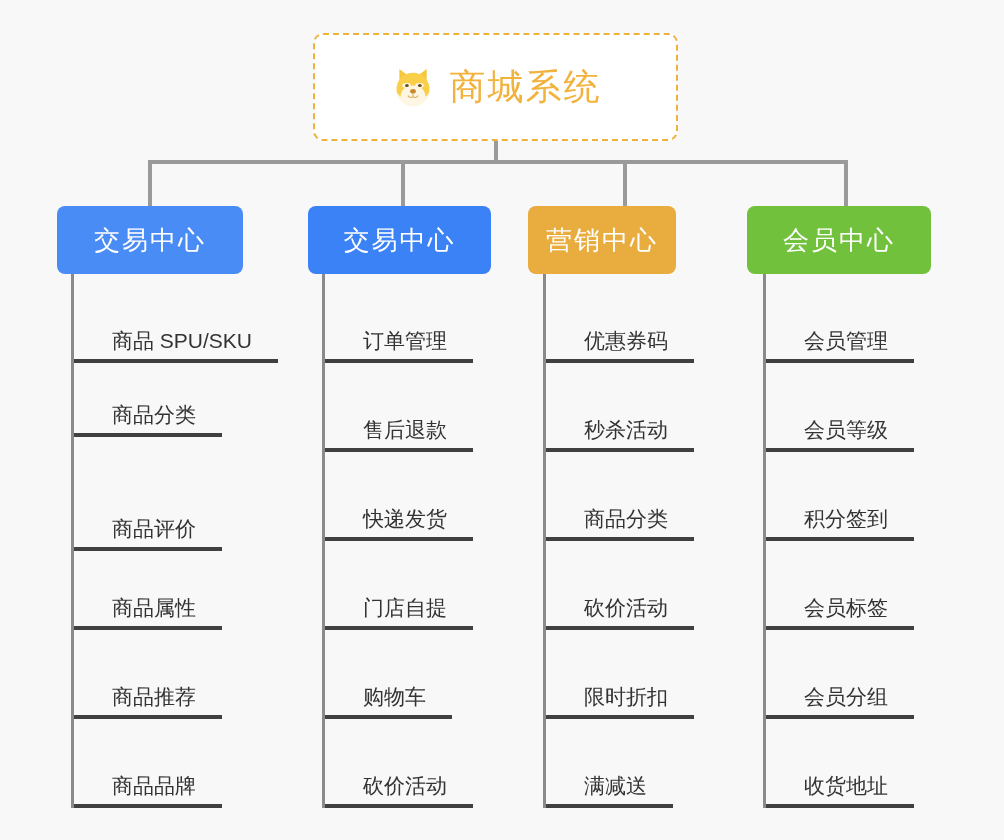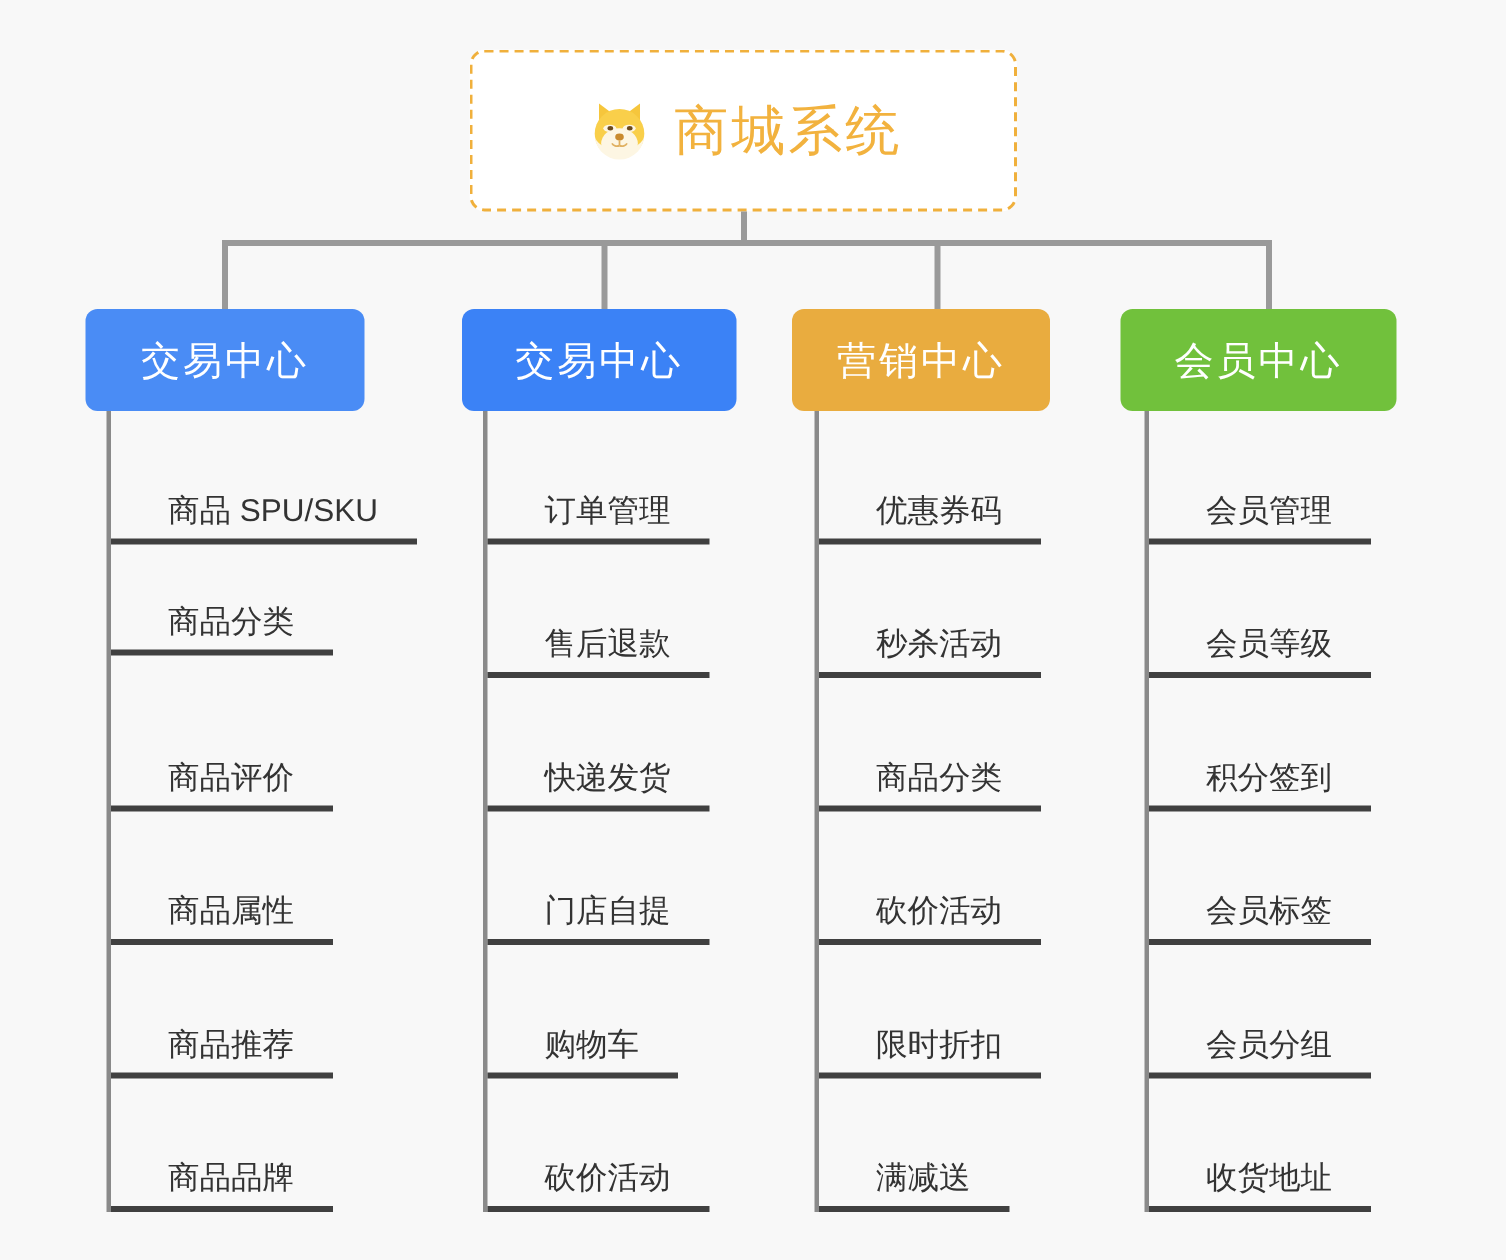--- a/index.html
+++ b/index.html
@@ -130,36 +130,36 @@
   <div class="conn conn-v" style="left:401px; top:160px; height:46px;"></div>
   <div class="conn conn-v" style="left:623px; top:160px; height:46px;"></div>
   <div class="conn conn-v" style="left:844px; top:160px; height:46px;"></div>
 
   <div class="cat-box" style="left: 57px; top: 206px; width: 186px; background: rgb(74, 140, 245);">
     <span>交易中心</span>
   </div>
   <div class="cat-box" style="left: 308px; top: 206px; width: 183px; background: #3b82f6;">
     <span>交易中心</span>
   </div>
-  <div class="cat-box" style="left: 528px; top: 206px; width: 172px; background: rgb(233, 172, 63);">
+  <div class="cat-box" style="left: 528px; top: 206px; width: 148px; background: rgb(233, 172, 63);">
     <span>营销中心</span>
   </div>
   <div class="cat-box" style="left: 747px; top: 206px; width: 184px; background: rgb(113, 193, 60);">
     <span>会员中心</span>
   </div>
 
   <div class="branch" style="left:71px;">
     <div class="spine" style="height:534px;"></div>
     <div class="leaf" style="top:0px;">
         <span class="leaf-label">商品 SPU/SKU</span>
       </div>
     <div class="leaf" style="top:74px;">
         <span class="leaf-label">商品分类</span>
       </div>
-    <div class="leaf" style="top:178px;">
+    <div class="leaf" style="top:188px;">
         <span class="leaf-label">商品评价</span>
       </div>
     <div class="leaf" style="top:267px;">
         <span class="leaf-label">商品属性</span>
       </div>
     <div class="leaf" style="top:356px;">
         <span class="leaf-label">商品推荐</span>
       </div>
     <div class="leaf" style="top:445px;">
         <span class="leaf-label">商品品牌</span>

